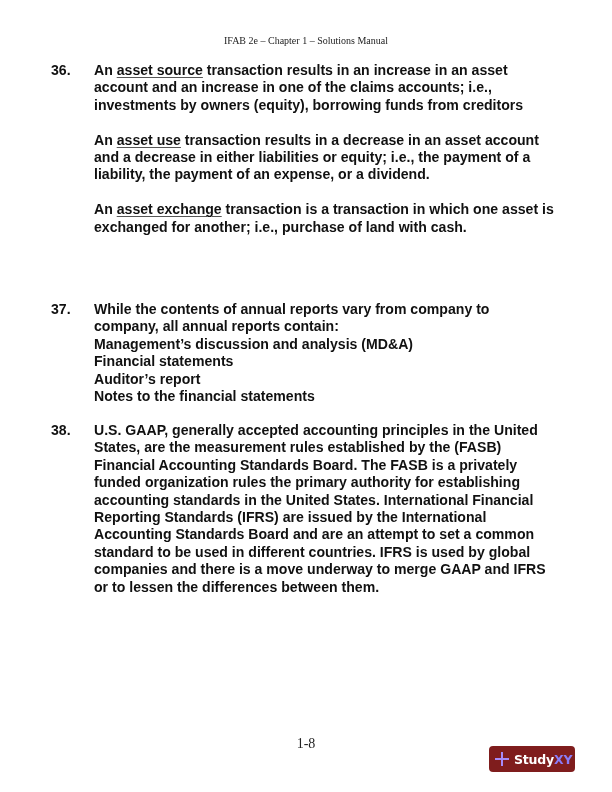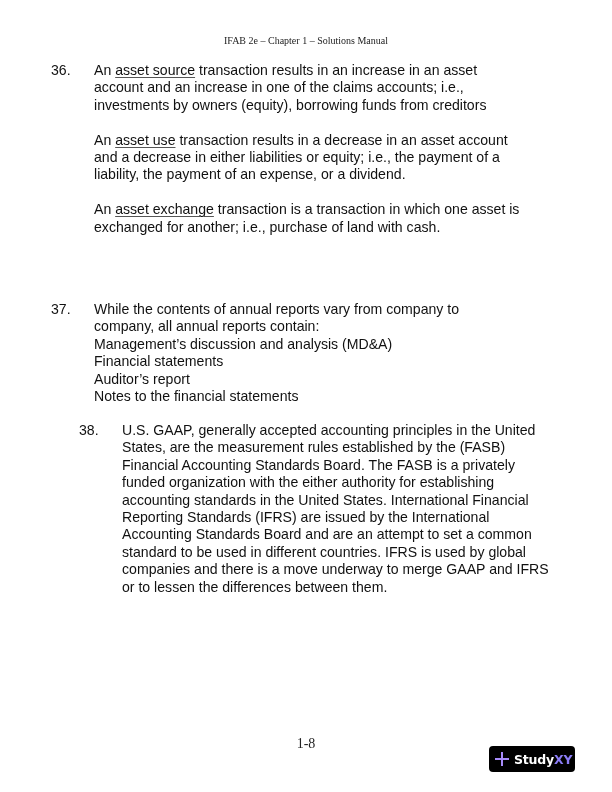--- a/index.html
+++ b/index.html
@@ -3,35 +3,35 @@
 <meta charset="utf-8">
 <style>
   html, body { margin: 0; padding: 0; background: #ffffff; }
   body { width: 612px; height: 792px; position: relative; overflow: hidden; }
   .page-header {
     position: absolute; top: 35px; left: 0; width: 612px; text-align: center;
     font-family: "Liberation Serif", serif; font-size: 10px; color: #222;
   }
   .item {
     position: absolute; left: 51px; width: 520px;
-    font-family: "Liberation Sans", sans-serif; font-weight: normal;
+    font-family: "Liberation Sans", sans-serif; font-weight: bold;
     font-size: 14.1px; line-height: 17.4px; color: #111;
   }
   .item .num { position: absolute; left: 0; top: 0; }
   .item .body { margin-left: 43px; }
   .line { white-space: nowrap; display: block; }
   .para + .para { margin-top: 17.4px; }
   u { text-decoration: underline; text-decoration-color: #555; text-underline-offset: 2px; text-decoration-thickness: 1px; }
   .page-number {
     position: absolute; top: 736px; left: 0; width: 612px; text-align: center;
     font-family: "Liberation Serif", serif; font-size: 14px; color: #222;
   }
   .badge {
     position: absolute; left: 489px; top: 746px; width: 86px; height: 26px;
-    background: #000000; border-radius: 4px; display: flex; align-items: center;
+    background: #7f1d1d; border-radius: 4px; display: flex; align-items: center;
     padding-left: 6px; box-sizing: border-box;
   }
   .badge .plus { width: 14px; height: 14px; position: relative; margin-right: 5px; }
   .badge .plus::before, .badge .plus::after {
     content: ""; position: absolute; background: #a78bfa;
   }
   .badge .plus::before { left: 6px; top: 0; width: 2px; height: 14px; }
   .badge .plus::after { left: 0; top: 6px; width: 14px; height: 2px; }
   .badge .brand { font-family: "DejaVu Sans", sans-serif; font-weight: bold; font-size: 12.5px; color: #ffffff; letter-spacing: -0.2px; }
   .badge .brand-accent { color: #8b7cf6; }
@@ -66,27 +66,27 @@
   <div class="body">
     <span class="line">While the contents of annual reports vary from company to</span>
     <span class="line">company, all annual reports contain:</span>
     <span class="line">Management’s discussion and analysis (MD&amp;A)</span>
     <span class="line">Financial statements</span>
     <span class="line">Auditor’s report</span>
     <span class="line">Notes to the financial statements</span>
   </div>
 </div>
 
-<div class="item" style="top:422px;margin-left:28px;">
+<div class="item" style="top:422px;">
   <span class="num">38.</span>
   <div class="body">
     <span class="line">U.S. GAAP, generally accepted accounting principles in the United</span>
     <span class="line">States, are the measurement rules established by the (FASB)</span>
     <span class="line">Financial Accounting Standards Board. The FASB is a privately</span>
-    <span class="line">funded organization with the either authority for establishing</span>
+    <span class="line">funded organization rules the primary authority for establishing</span>
     <span class="line">accounting standards in the United States.  International Financial</span>
     <span class="line">Reporting Standards (IFRS) are issued by the International</span>
     <span class="line">Accounting Standards Board and are an attempt to set a common</span>
     <span class="line">standard to be used in different countries.  IFRS is used by global</span>
     <span class="line">companies and there is a move underway to merge GAAP and IFRS</span>
     <span class="line">or to lessen the differences between them.</span>
   </div>
 </div>
 
 <div class="page-number">1-8</div>

